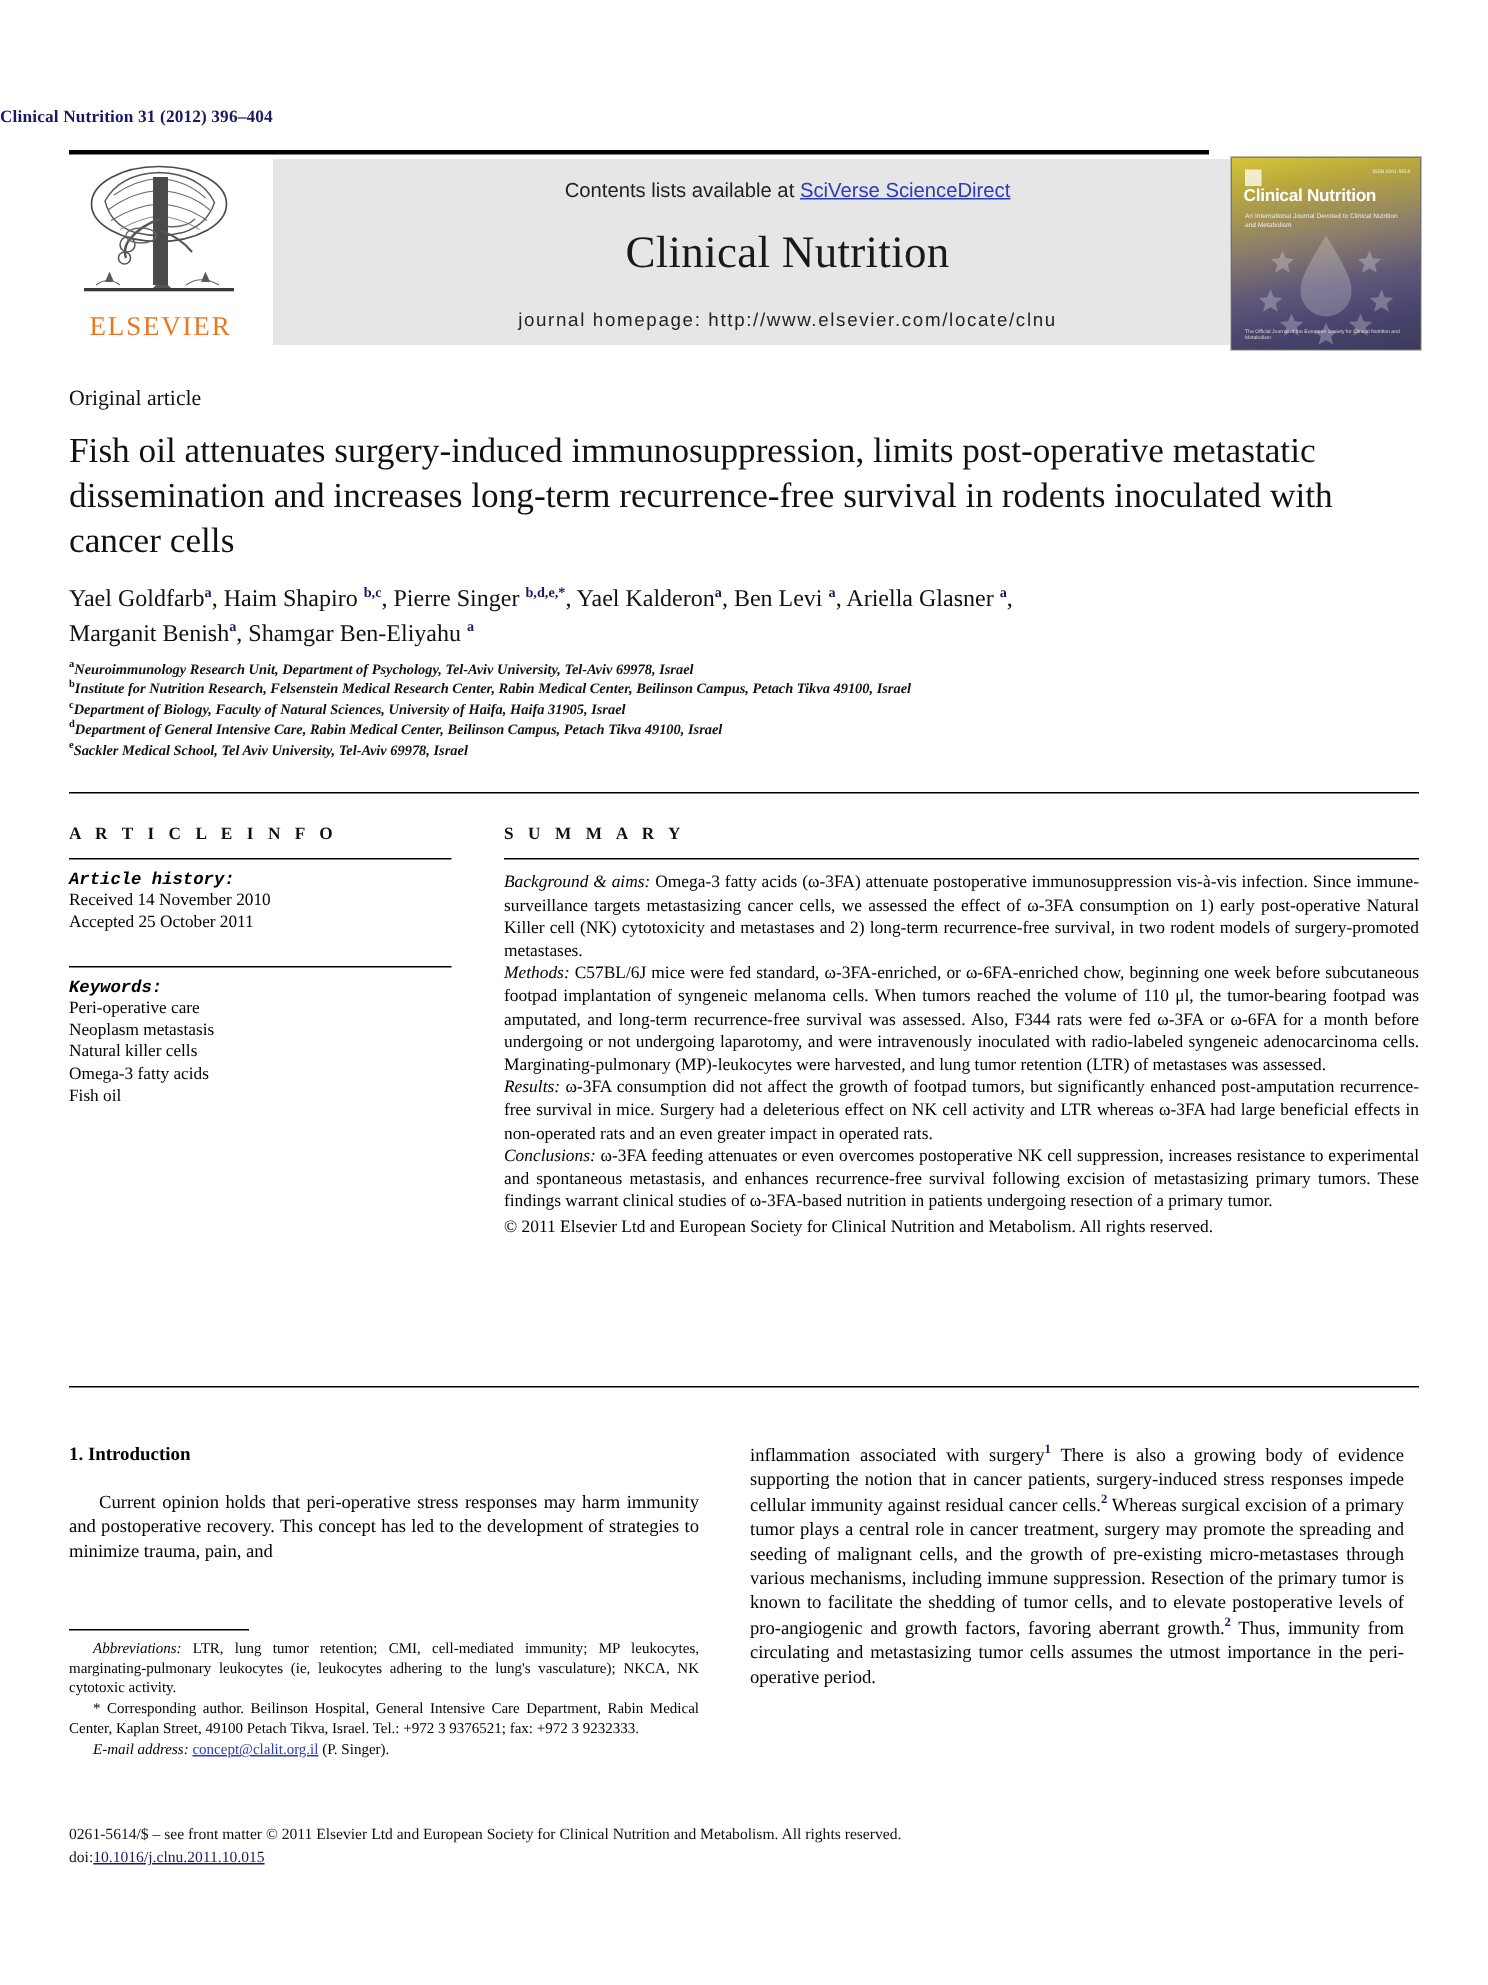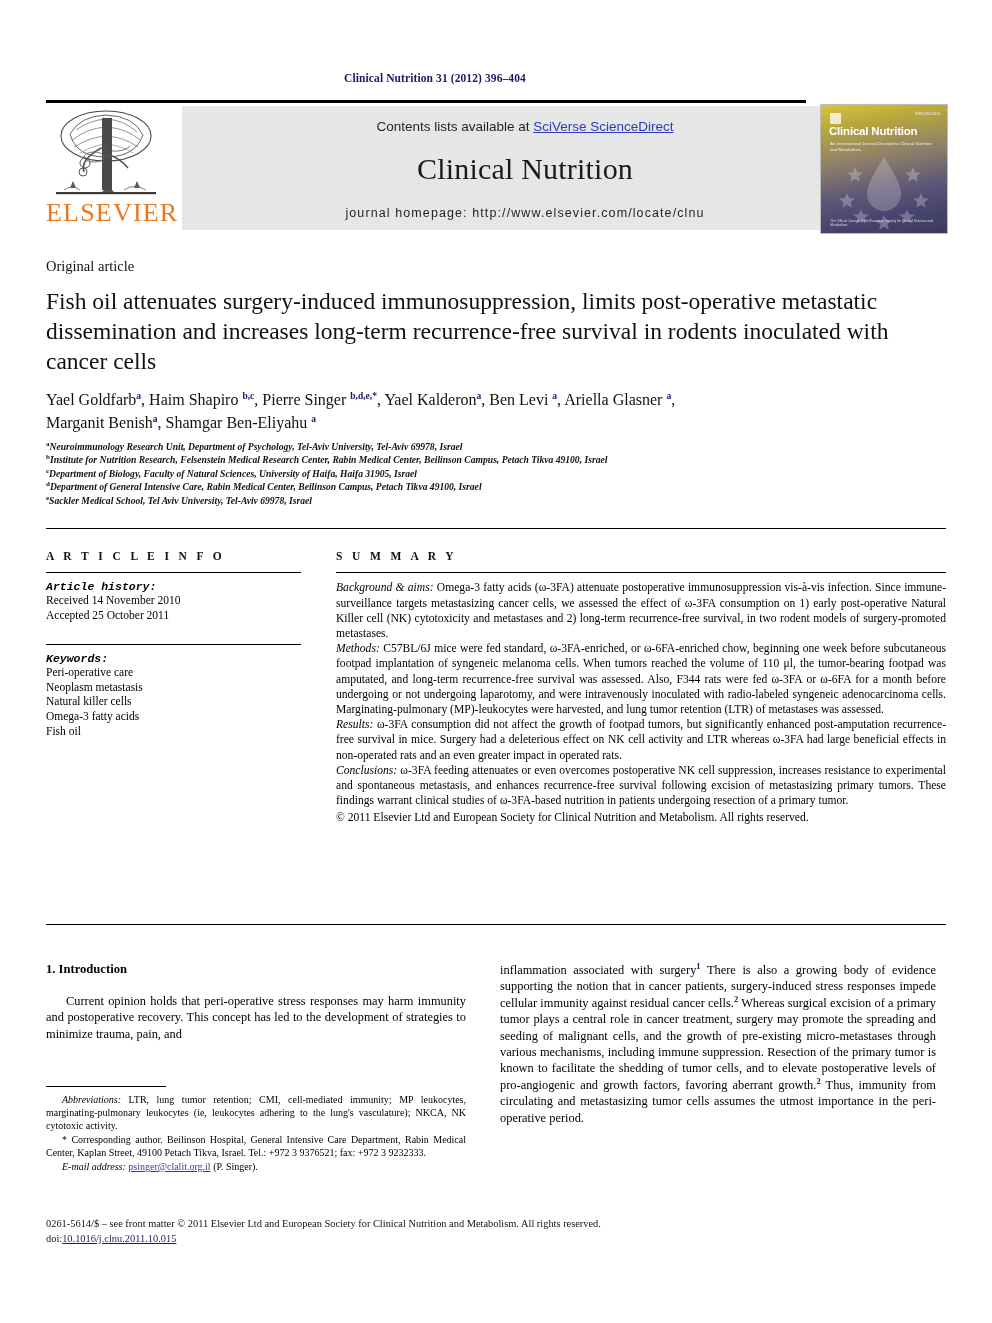--- a/index.html
+++ b/index.html
@@ -23,21 +23,20 @@
     height: 1323px;
     padding: 0;
   }
 
   
   .running-head {
     position: absolute;
     top: 72px;
     left: 0;
     width: 870px;
-    text-align: center;
     font-size: 11.5px;
     font-weight: bold;
     color: #1a1a63;
     letter-spacing: 0.1px;
   }
 
   
   .masthead {
     position: absolute;
     top: 100px;
@@ -63,21 +62,21 @@
     top: 0; left: 4px;
     width: 112px;
     height: 96px;
   }
   .elsevier-word {
     position: absolute;
     bottom: 2px; left: 0;
     width: 122px;
     text-align: center;
     font-family: "Liberation Serif", serif;
-    font-size: 26px;
+    font-size: 18px;
     letter-spacing: 1.2px;
     color: #e87722;
   }
   .journal-band {
     position: absolute;
     top: 6px;
     left: 136px;
     width: 624px;
     height: 124px;
     background: #e6e6e6;
@@ -483,21 +482,21 @@
   </div>
 
   <div class="col-body-right">
     <p class="body-p noind"><span>inflammation associated with surgery</span><sup>1</sup><span> There is also a growing body of evidence supporting the notion that in cancer patients, surgery-induced stress responses impede cellular immunity against residual cancer cells.</span><sup>2</sup><span> Whereas surgical excision of a primary tumor plays a central role in cancer treatment, surgery may promote the spreading and seeding of malignant cells, and the growth of pre-existing micro-metastases through various mechanisms, including immune suppression. Resection of the primary tumor is known to facilitate the shedding of tumor cells, and to elevate postoperative levels of pro-angiogenic and growth factors, favoring aberrant growth.</span><sup>2</sup><span> Thus, immunity from circulating and metastasizing tumor cells assumes the utmost importance in the peri-operative period.</span></p>
   </div>
 
   <div class="footnotes">
     <div class="fn-rule"></div>
     <p class="fn-p"><i>Abbreviations:</i><span> LTR, lung tumor retention; CMI, cell-mediated immunity; MP leukocytes, marginating-pulmonary leukocytes (ie, leukocytes adhering to the lung's vasculature); NKCA, NK cytotoxic activity.</span></p>
     <p class="fn-p">* Corresponding author. Beilinson Hospital, General Intensive Care Department, Rabin Medical Center, Kaplan Street, 49100 Petach Tikva, Israel. Tel.: +972 3 9376521; fax: +972 3 9232333.</p>
-    <p class="fn-p"><i>E-mail address:</i> <a class="mail" href="#">psinger@clalit.org.il</a><span> (P. Singer).</span></p>
+    <p class="fn-p"><i>E-mail address:</i> <a class="mail" href="#">concept@clalit.org.il</a><span> (P. Singer).</span></p>
   </div>
 
   <div class="footer">
     <div>0261-5614/$ – see front matter © 2011 Elsevier Ltd and European Society for Clinical Nutrition and Metabolism. All rights reserved.</div>
     <div><span>doi:</span><a class="doi" href="#">10.1016/j.clnu.2011.10.015</a></div>
   </div>
 
 </div>
 
 </body></html>

